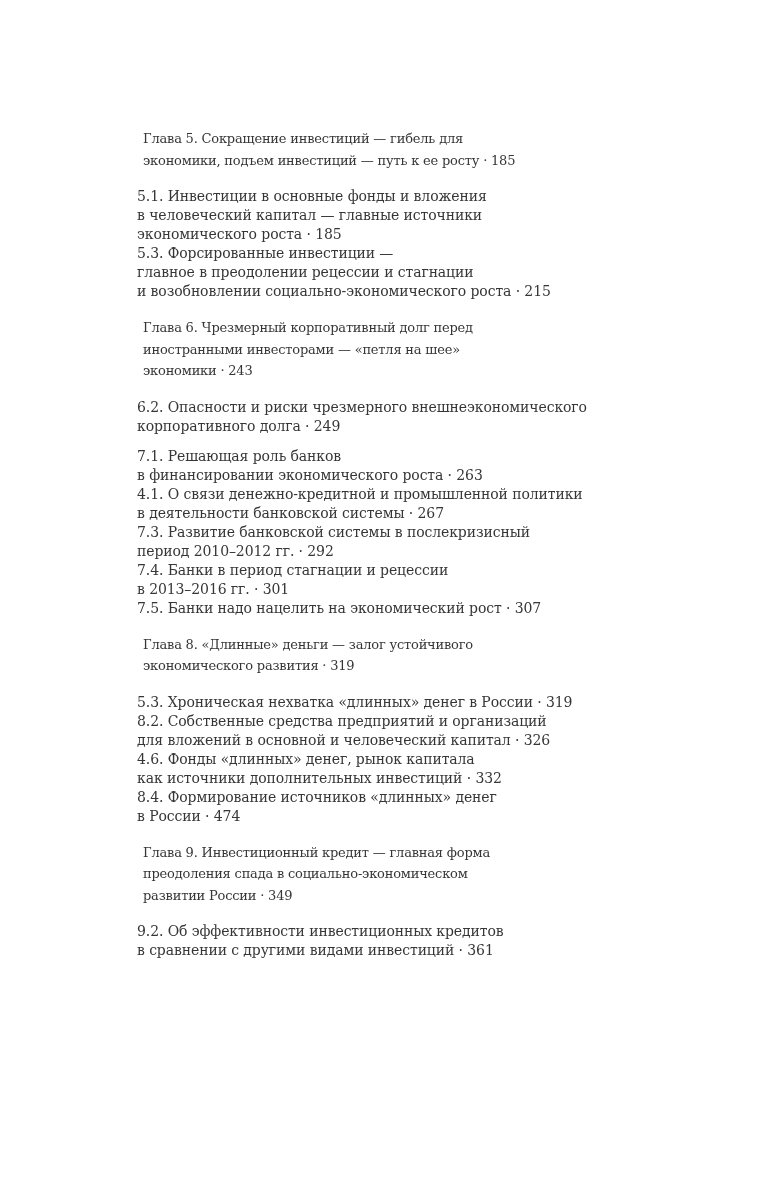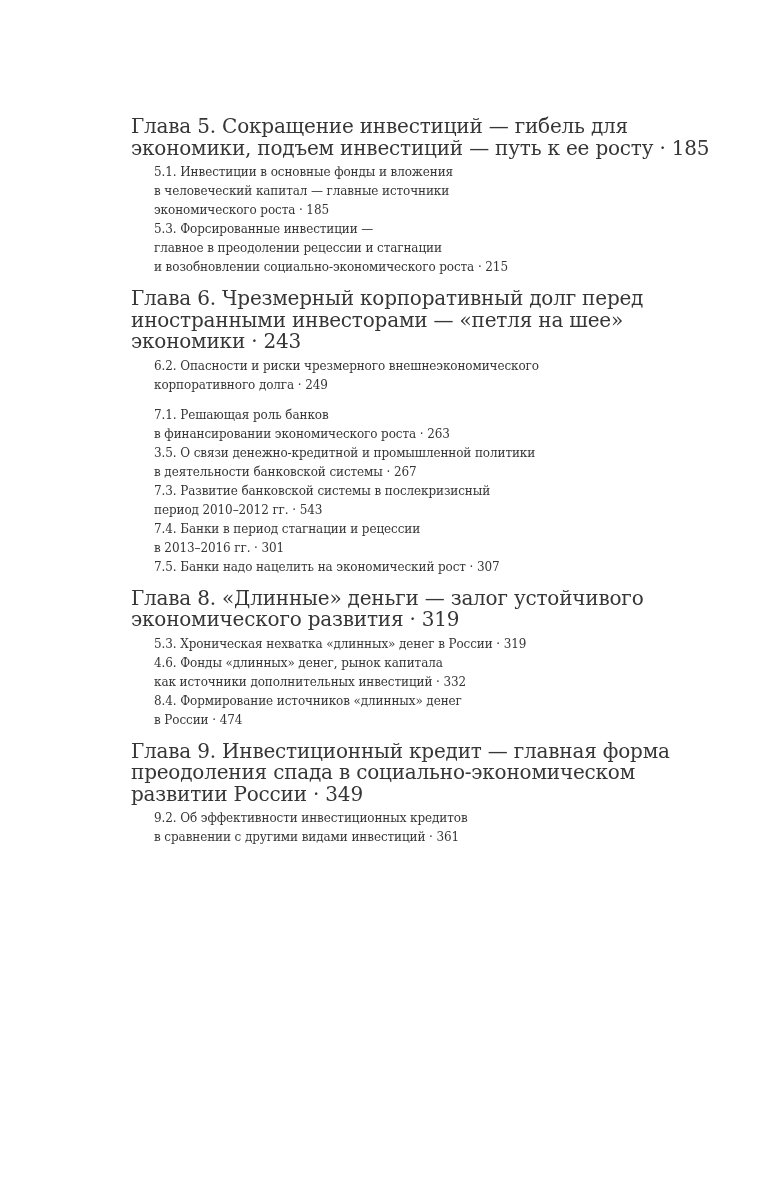--- a/index.html
+++ b/index.html
@@ -24,31 +24,31 @@
   .toc {
     position: absolute;
     left: 127px;
     top: 112px;
     width: 600px;
   }
   .chapter {
     margin: 0 0 11px 0;
   }
   .chapter-title {
-    font-size: 20px;
+    font-size: 13px;
     line-height: 21.5px;
     font-weight: 400;
     white-space: pre;
     letter-spacing: -0.2px;
-    margin: 4px;
+    margin: 16px;
   }
   .section-entry {
-    font-size: 12px;
+    font-size: 14px;
     line-height: 19px;
-    margin-left: 27px;
+    margin-left: 10px;
     white-space: pre;
     letter-spacing: -0.1px;
   }
 </style>
 </head>
 <body>
 
 <div class="page">
   <div class="toc">
 
@@ -67,33 +67,35 @@
       <div class="chapter-title">Глава 6. Чрезмерный корпоративный долг перед
 иностранными инвесторами — «петля на шее»
 экономики · 243</div>
       <div class="section-entry">6.2. Опасности и риски чрезмерного внешнеэкономического
 корпоративного долга · 249</div>
     </div>
 
     <div class="chapter">
       <div class="section-entry">7.1. Решающая роль банков
 в финансировании экономического роста · 263</div>
-      <div class="section-entry">3.5. О связи денежно-кредитной и промышленной политики
+      <div class="section-entry">4.1. О связи денежно-кредитной и промышленной политики
 в деятельности банковской системы · 267</div>
       <div class="section-entry">7.3. Развитие банковской системы в послекризисный
-период 2010–2012 гг. · 543</div>
+период 2010–2012 гг. · 292</div>
       <div class="section-entry">7.4. Банки в период стагнации и рецессии
 в 2013–2016 гг. · 301</div>
       <div class="section-entry">7.5. Банки надо нацелить на экономический рост · 307</div>
     </div>
 
     <div class="chapter">
       <div class="chapter-title">Глава 8. «Длинные» деньги — залог устойчивого
 экономического развития · 319</div>
       <div class="section-entry">5.3. Хроническая нехватка «длинных» денег в России · 319</div>
+      <div class="section-entry">8.2. Собственные средства предприятий и организаций
+для вложений в основной и человеческий капитал · 326</div>
       <div class="section-entry">4.6. Фонды «длинных» денег, рынок капитала
 как источники дополнительных инвестиций · 332</div>
       <div class="section-entry">8.4. Формирование источников «длинных» денег
 в России · 474</div>
     </div>
 
     <div class="chapter">
       <div class="chapter-title">Глава 9. Инвестиционный кредит — главная форма
 преодоления спада в социально-экономическом
 развитии России · 349</div>

